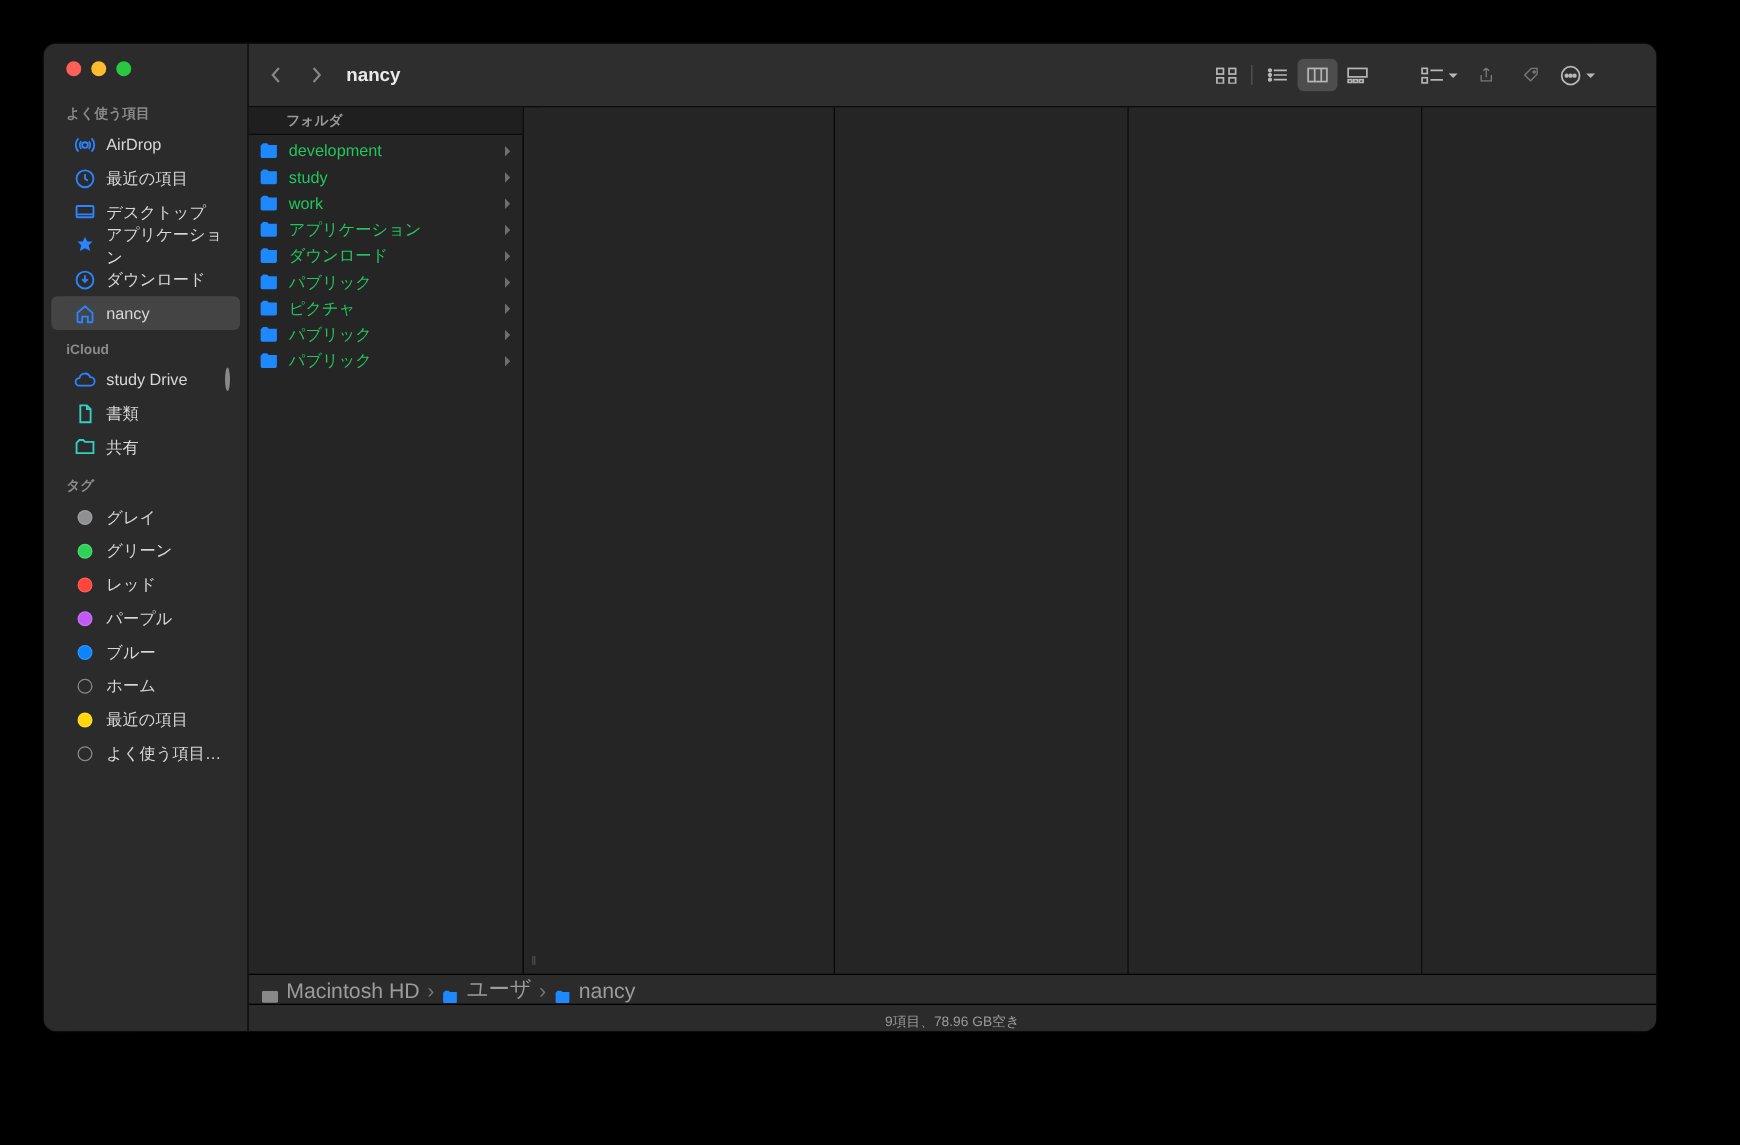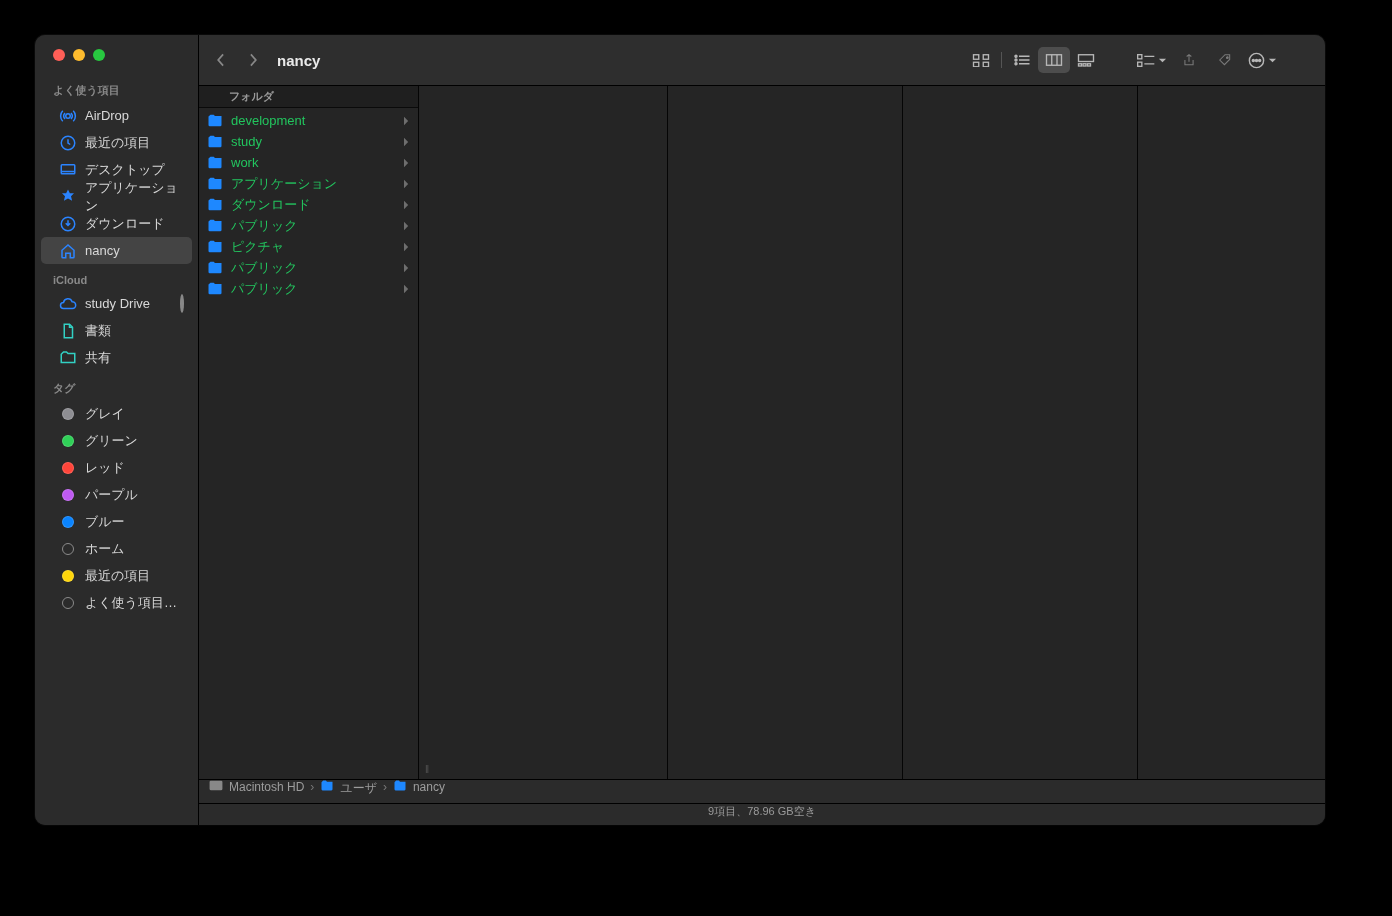--- a/index.html
+++ b/index.html
@@ -57,26 +57,26 @@
 .col-head { font-size:11px; color:#9a9a9a; font-weight:600; padding: 3px 0 3px 30px; background:#1f1f1f; border-bottom: 1px solid #0a0a0a;}
 .row-list { padding: 2px 0;}
 .row {
   display:flex; align-items:center; gap:8px; height:21px; padding: 0 8px 0 8px;
   color:#22c55e; font-size:13px;
 }
 .row .folder-ic { width:16px; height:13px; }
 .row .chev { margin-left:auto; color:#6e6e6e; width:7px; height:10px;}
 .col-resize { width:14px; display:flex; align-items:flex-end; justify-content:center; padding-bottom:4px; color:#555; font-size:10px; letter-spacing:-2px;}
 .pathbar {
-  height: 24px; display:flex; align-items:flex-start; gap:6px; padding:0 10px;
-  border-top:1px solid #000; background:#2b2b2b; color:#9c9c9c; font-size:12px;
+  height: 24px; display:flex; align-items:flex-end; gap:6px; padding:0 10px;
+  border-top:1px solid #000; background:#2b2b2b; color:#9c9c9c; font-size:17px;
 }
 .pathbar .pic{display:flex;align-items:center;justify-content:center;}
 .pathbar .psep{color:#777;}
-.statusbar { height:22px; display:flex; align-items:flex-start; justify-content:center; background:#2b2b2b; color:#9a9a9a; font-size:11px; border-top:1px solid #000;}
+.statusbar { height:22px; display:flex; align-items:flex-end; justify-content:center; background:#2b2b2b; color:#9a9a9a; font-size:11px; border-top:1px solid #000;}
 .half-pie { width:15px; height:15px; border-radius:50%; border:2px solid #888; background: linear-gradient(90deg, #888 50%, transparent 50%); box-sizing:border-box; }
 </style>
 </head>
 <body>
 
 <div class="window">
  <div class="main-row">
 
   <div class="sidebar">
     <div class="traffic">

